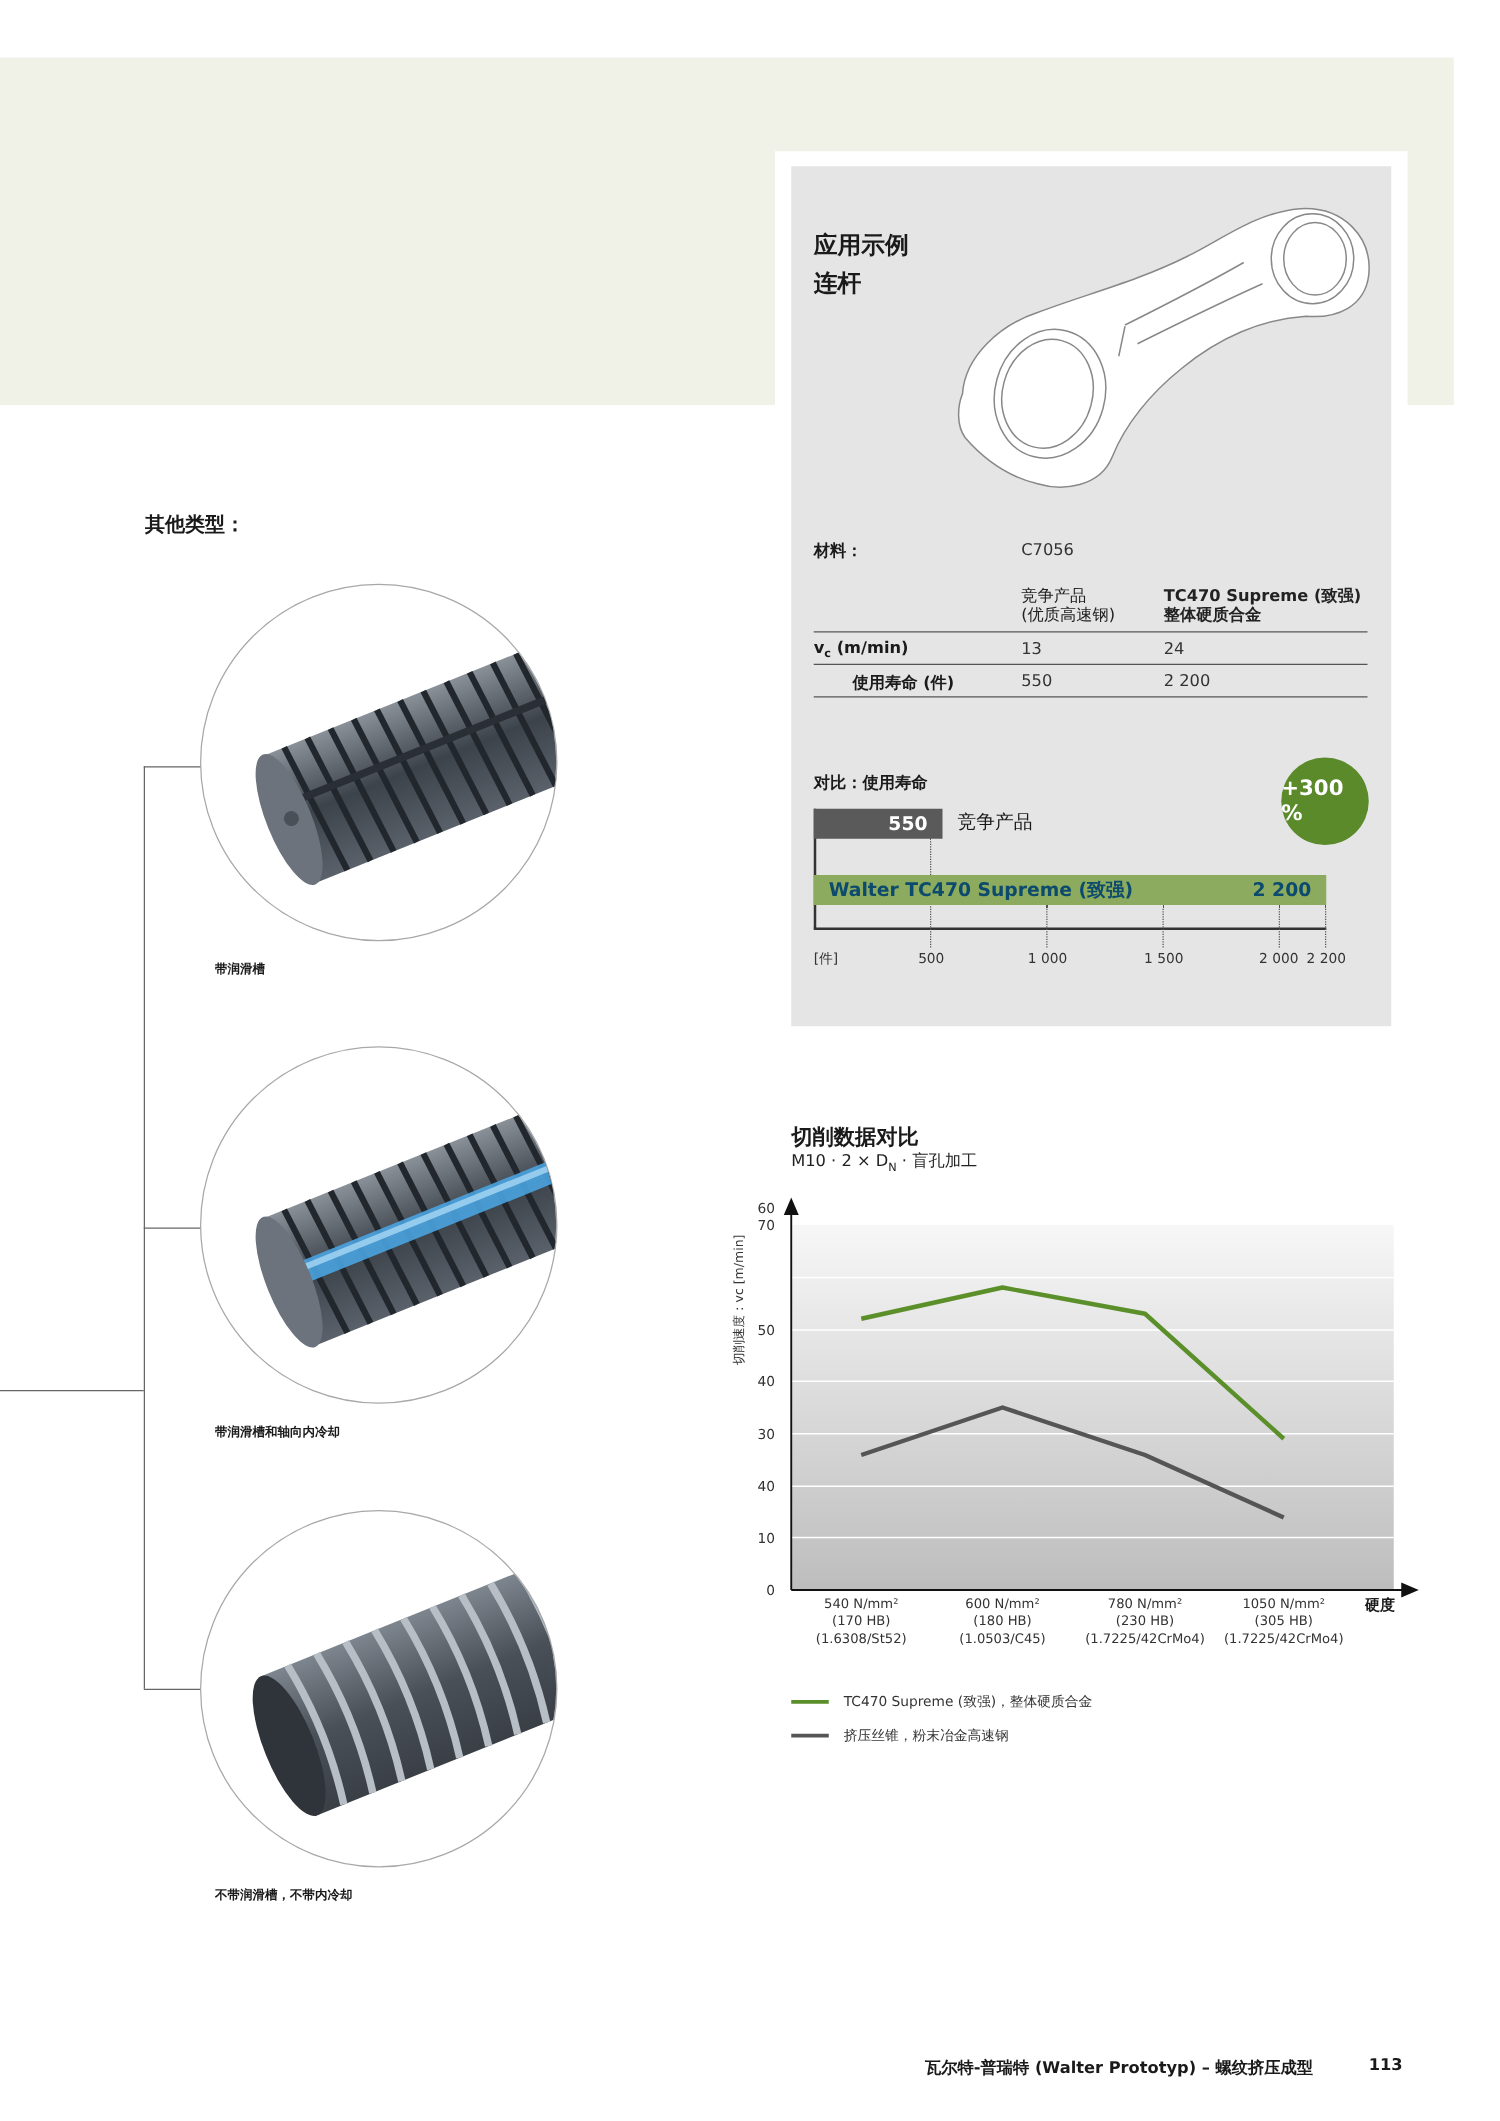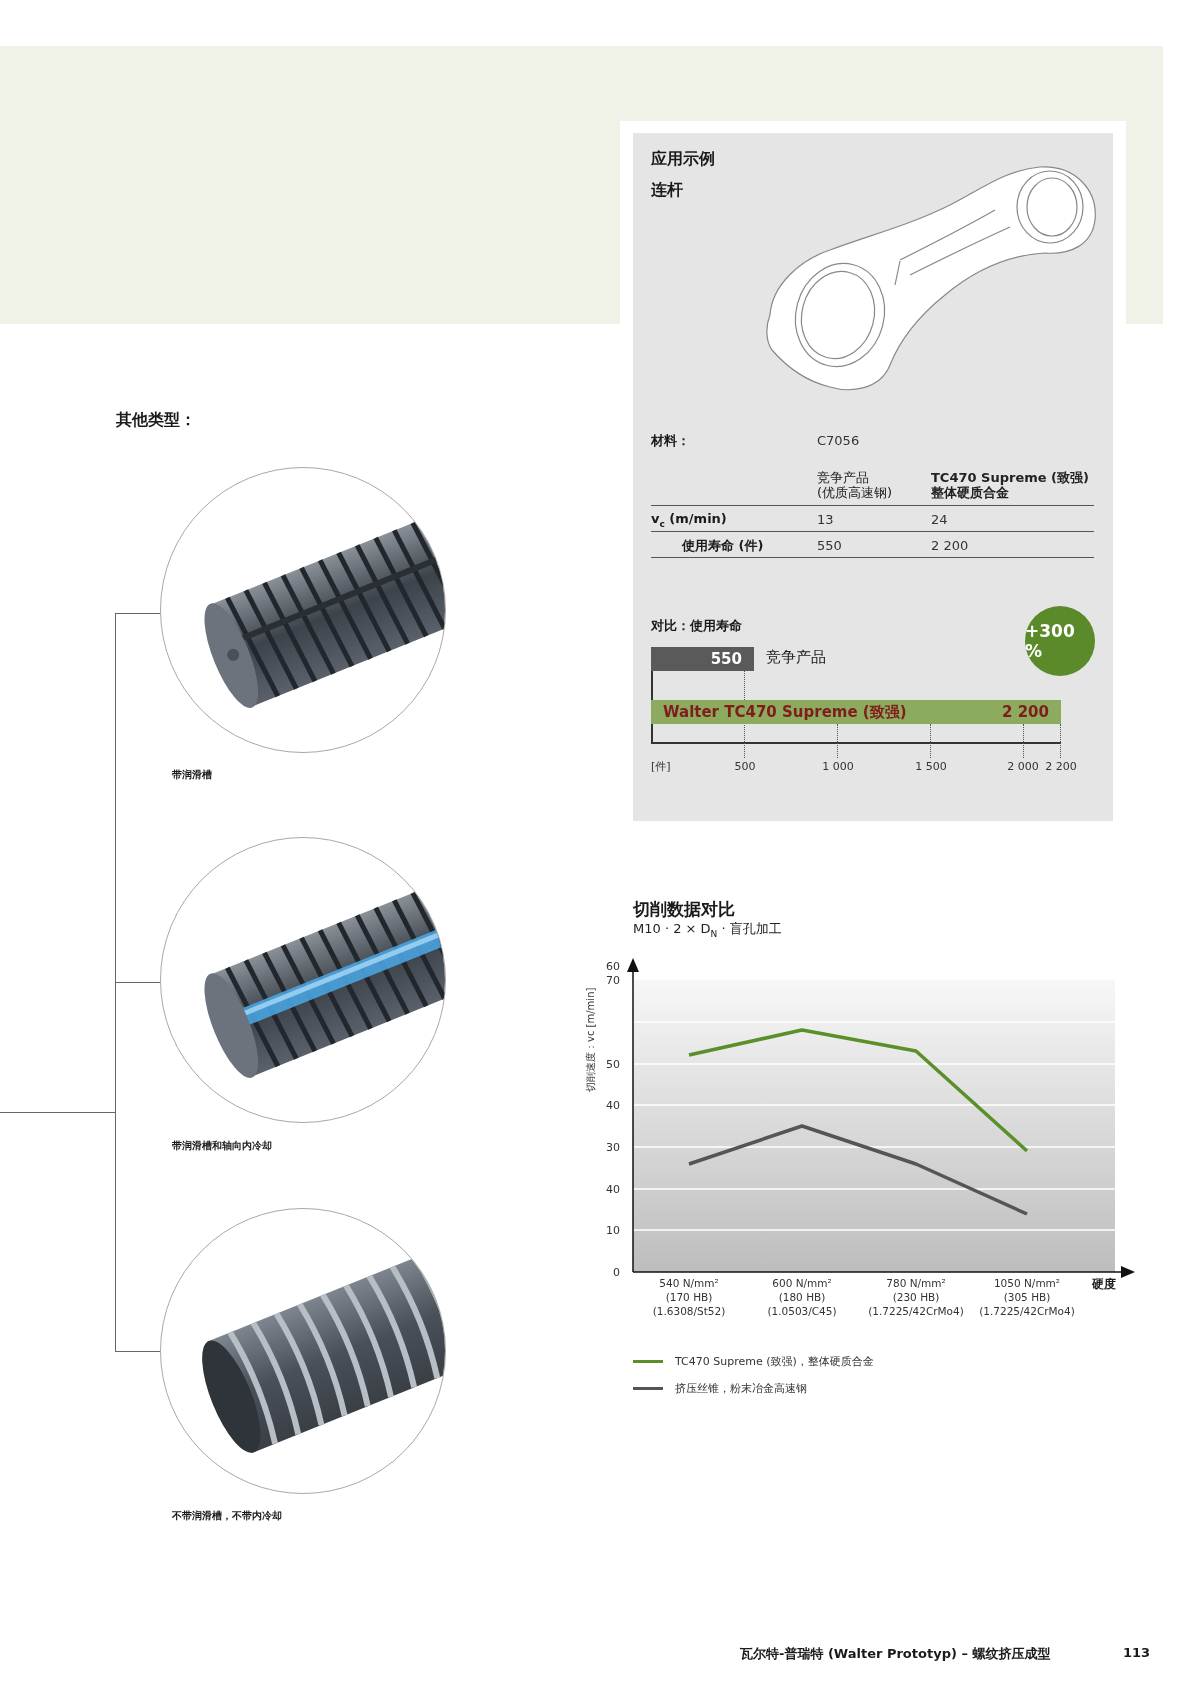--- a/index.html
+++ b/index.html
@@ -1,28 +1,28 @@
 <!DOCTYPE html>
 <html><head>
 <meta charset="utf-8">
 <style>
   html,body{margin:0;padding:0;background:#fff;}
   body{width:1200px;height:1697px;position:relative;overflow:hidden;font-family:"DejaVu Sans","Liberation Sans",sans-serif;color:#1a1a1a;}
   .abs{position:absolute;}
   .banner{left:0;top:46px;width:1163px;height:278px;background:#f0f2e7;}
   .frame{left:620px;top:121px;width:506px;height:710px;background:#fff;}
   .panel{left:633px;top:133px;width:480px;height:688px;background:#e5e5e5;}
-  .h-app{font-size:16px;font-weight:bold;}
+  .h-app{font-size:19px;font-weight:bold;margin-top:34px;}
   .tbl-lbl{font-size:13px;font-weight:bold;}
   .tbl-val{font-size:13px;color:#333;}
   .rule{height:1px;background:#555;}
   .hdr-comp{font-size:13px;line-height:15px;color:#222;}
   .hdr-tc{font-size:13px;line-height:15px;font-weight:bold;color:#222;}
   .bar-dark{background:#5a5a5a;color:#fff;font-weight:bold;font-size:15px;text-align:right;box-sizing:border-box;padding-right:12px;line-height:24px;}
-  .bar-green{background:#8cab5e;color:#7f1d1d;font-weight:bold;font-size:15px;line-height:24px;box-sizing:border-box;padding:0 12px;display:flex;justify-content:space-between;}
+  .bar-green{background:#8cab5e;color:#0c4a6e;font-weight:bold;font-size:15px;line-height:24px;box-sizing:border-box;padding:0 12px;display:flex;justify-content:space-between;}
   .tick-lbl{font-size:11px;color:#333;transform:translateX(-50%);}
   .dotline{width:0;border-left:1px dotted #555;}
   .badge{left:1025px;top:606px;width:70px;height:70px;border-radius:50%;background:#5a8a2a;color:#fff;font-weight:bold;font-size:17px;display:flex;align-items:center;justify-content:center;}
   .sec-title{font-size:16px;font-weight:bold;}
   .caption{font-size:10px;font-weight:bold;}
   .circle{width:286px;height:286px;border-radius:50%;border:1.5px solid #a8a8a8;background:#fff;overflow:hidden;box-sizing:border-box;}
   .bracket{border-left:1.3px solid #666;}
   .hline{height:1.3px;background:#666;}
   .chart-title{font-size:17px;font-weight:bold;}
   .chart-sub{font-size:13px;color:#222;}
@@ -262,13 +262,13 @@
 <div class="abs legend-item" style="left:633px;top:1354px;">
   <span class="legend-swatch" style="background:#5a8f2a;"></span>
   <span>TC470 Supreme (致强)，整体硬质合金</span>
 </div>
 <div class="abs legend-item" style="left:633px;top:1381px;">
   <span class="legend-swatch" style="background:#555;"></span>
   <span>挤压丝锥，粉末冶金高速钢</span>
 </div>
 
 <div class="abs footer" style="left:740px;top:1645px;">瓦尔特-普瑞特 (Walter Prototyp) – 螺纹挤压成型</div>
-<div class="abs footer" style="left:1095px;top:1645px;margin-left:28px;">113</div>
+<div class="abs footer" style="left:1095px;top:1645px;">113</div>
 
 </body></html>

